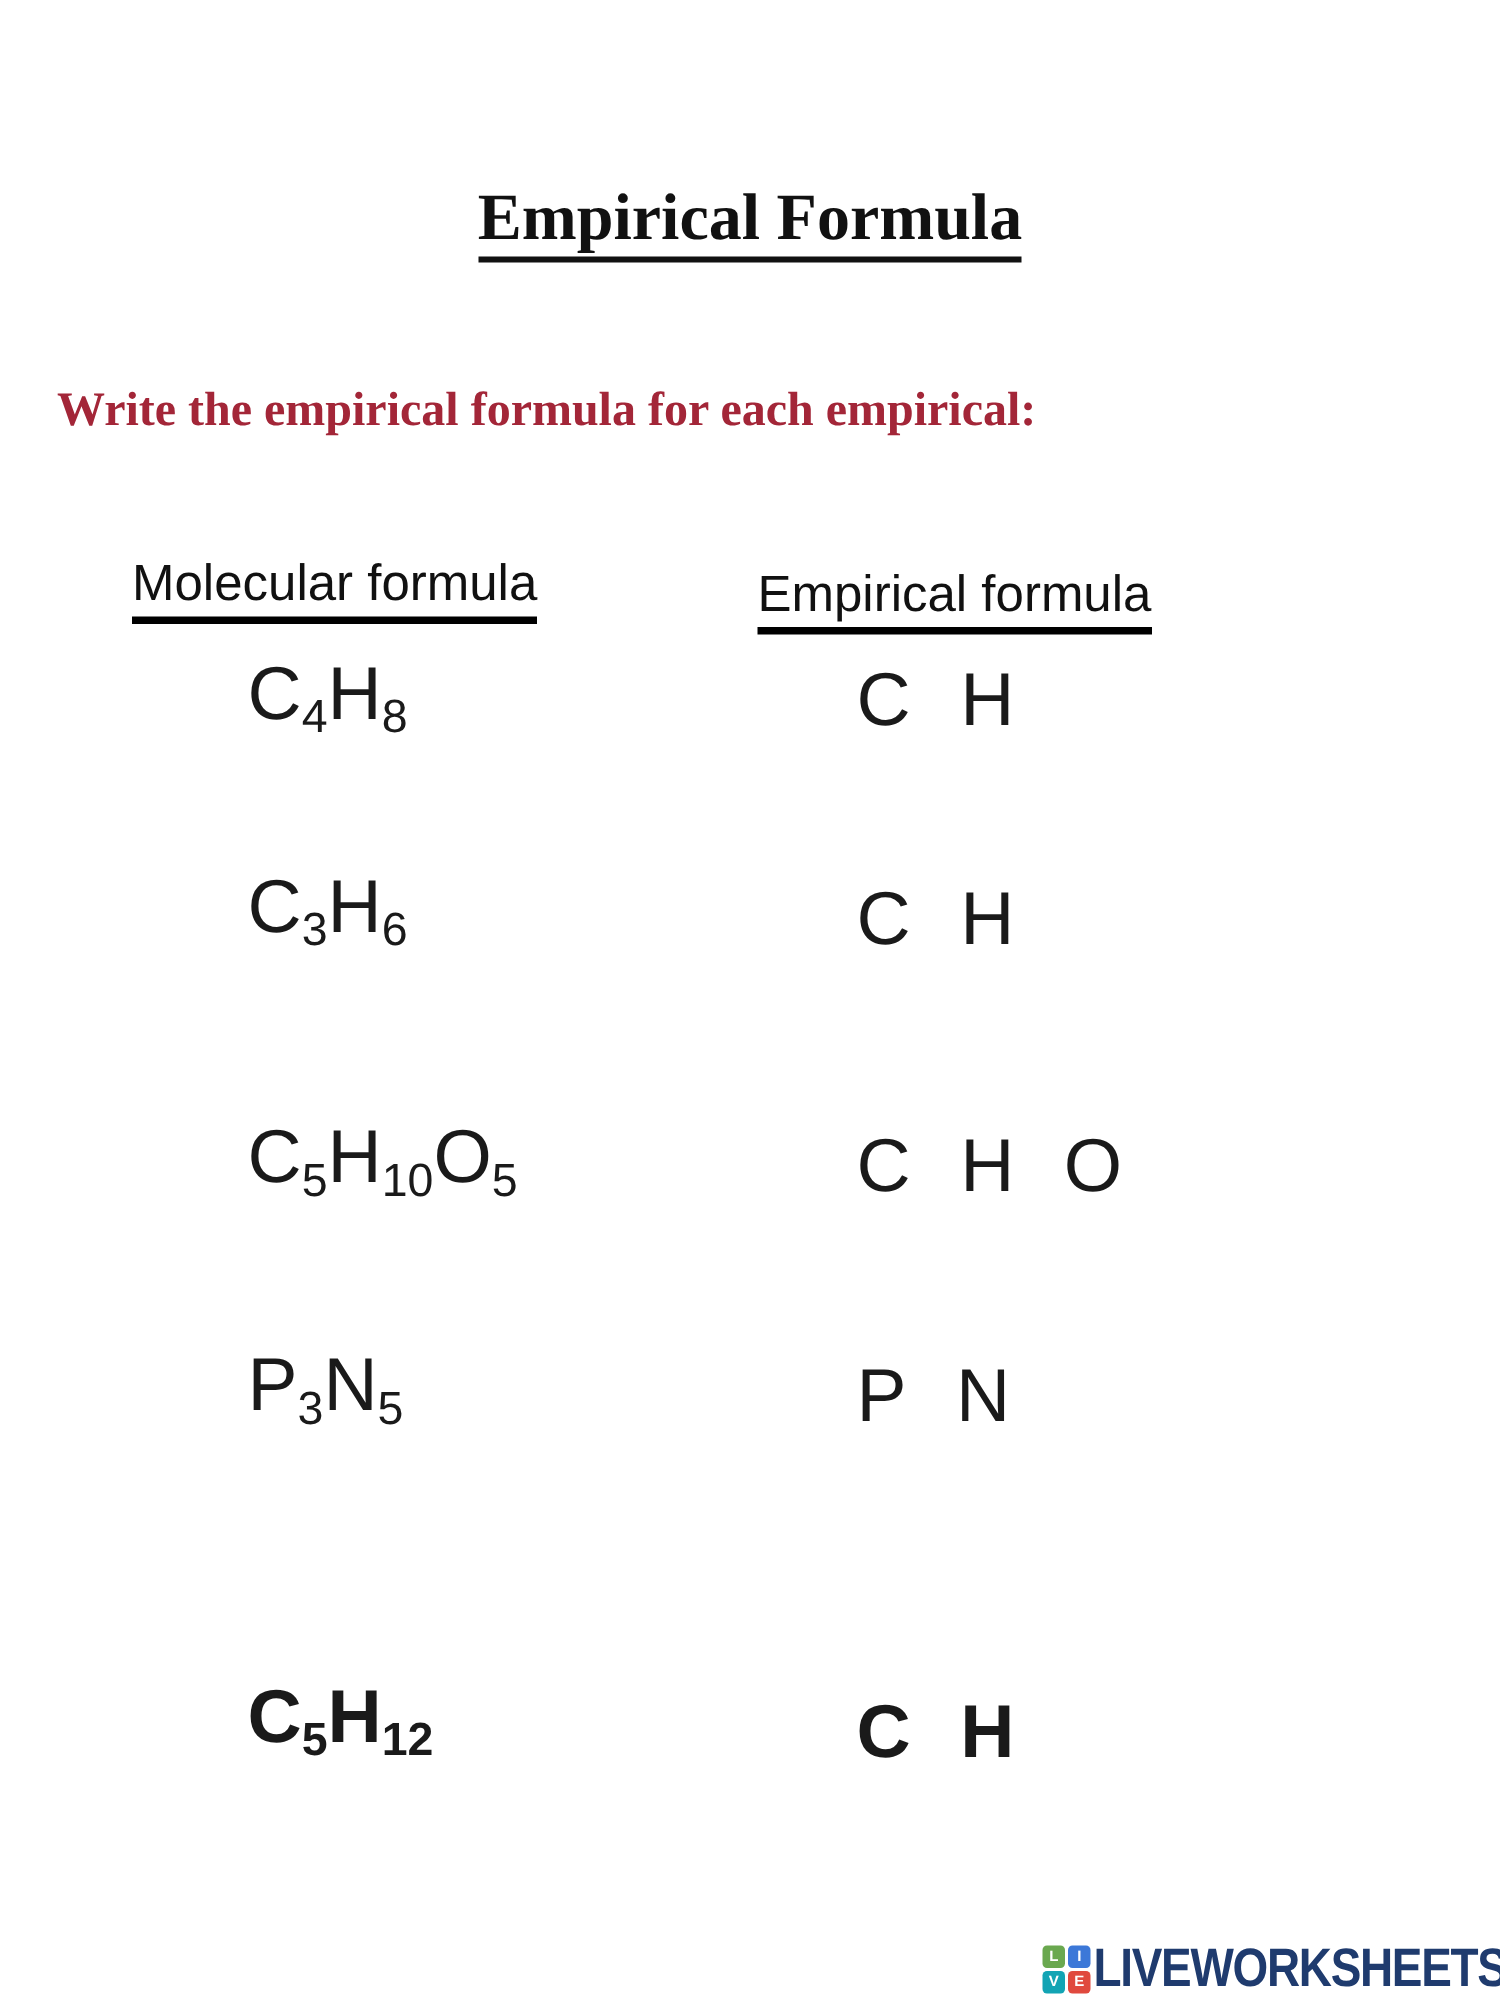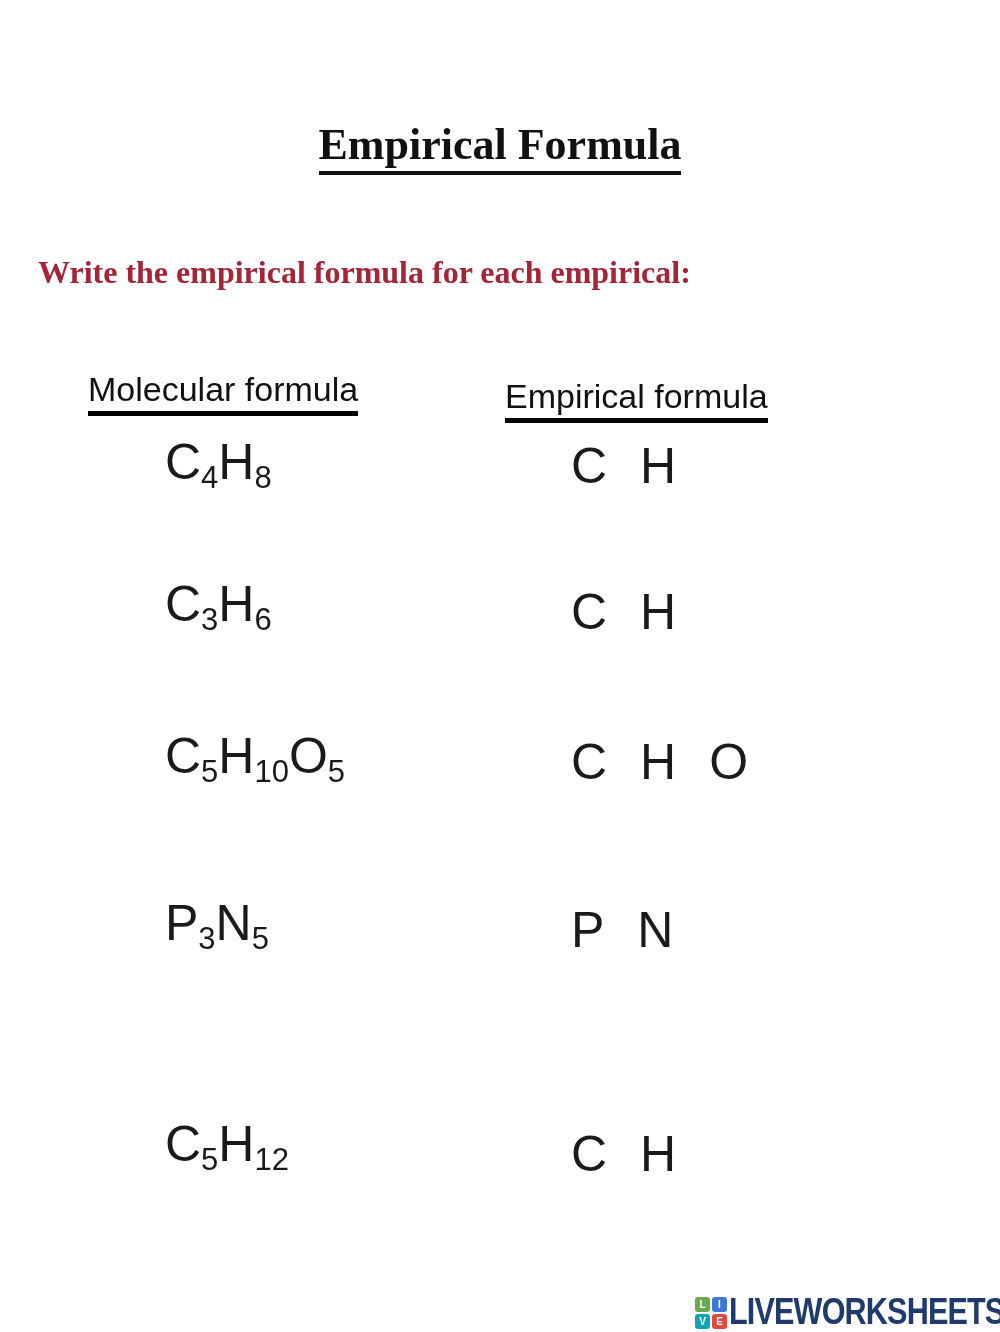--- a/index.html
+++ b/index.html
@@ -115,36 +115,36 @@
           <span>H</span>
         </div>
       </div>
       <div class="row" style="top: 579px; padding-left: 40px;">
         <div class="mol-formula"><span>C</span><sub>3</sub><span>H</span><sub>6</sub></div>
         <div class="emp-answer" style="top: 8px;">
           <span>C</span>
           <span>H</span>
         </div>
       </div>
-      <div class="row" style="top: 731px;">
+      <div class="row" style="top: 746px;">
         <div class="mol-formula"><span>C</span><sub>5</sub><span>H</span><sub>10</sub><span>O</span><sub>5</sub></div>
         <div class="emp-answer" style="top: 6px;">
           <span>C</span>
           <span>H</span>
           <span>O</span>
         </div>
       </div>
       <div class="row" style="top: 898px;">
         <div class="mol-formula"><span>P</span><sub>3</sub><span>N</span><sub>5</sub></div>
         <div class="emp-answer" style="top: 7px;">
           <span>P</span>
           <span>N</span>
         </div>
       </div>
-      <div class="row" style="top: 1119px;">
+      <div class="row" style="top: 1119px; font-weight: bold;">
         <div class="mol-formula"><span>C</span><sub>5</sub><span>H</span><sub>12</sub></div>
         <div class="emp-answer" style="top: 10px;">
           <span>C</span>
           <span>H</span>
         </div>
       </div>
     </div>
 
   <div class="branding">
     <div class="logo-tiles">

